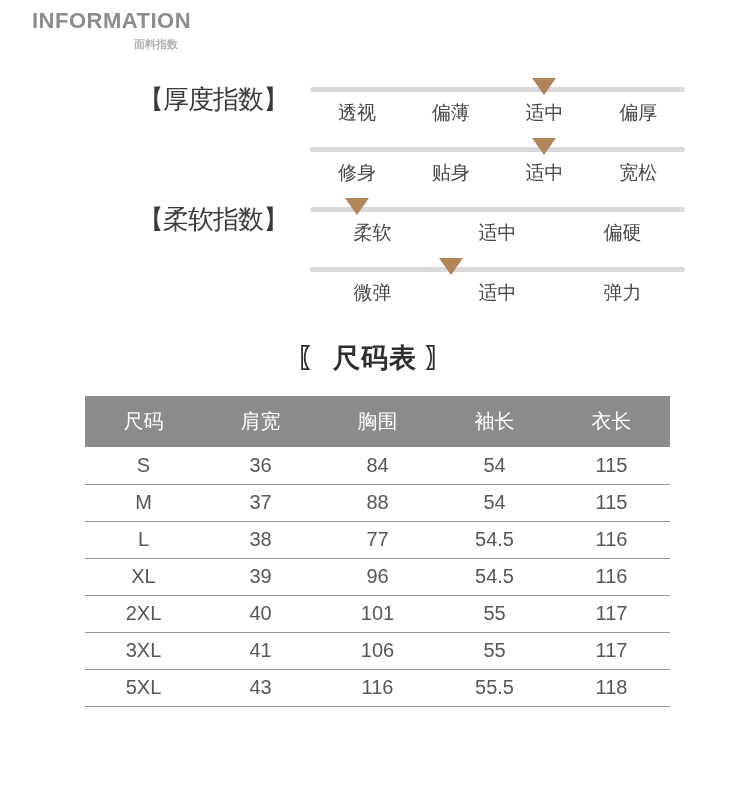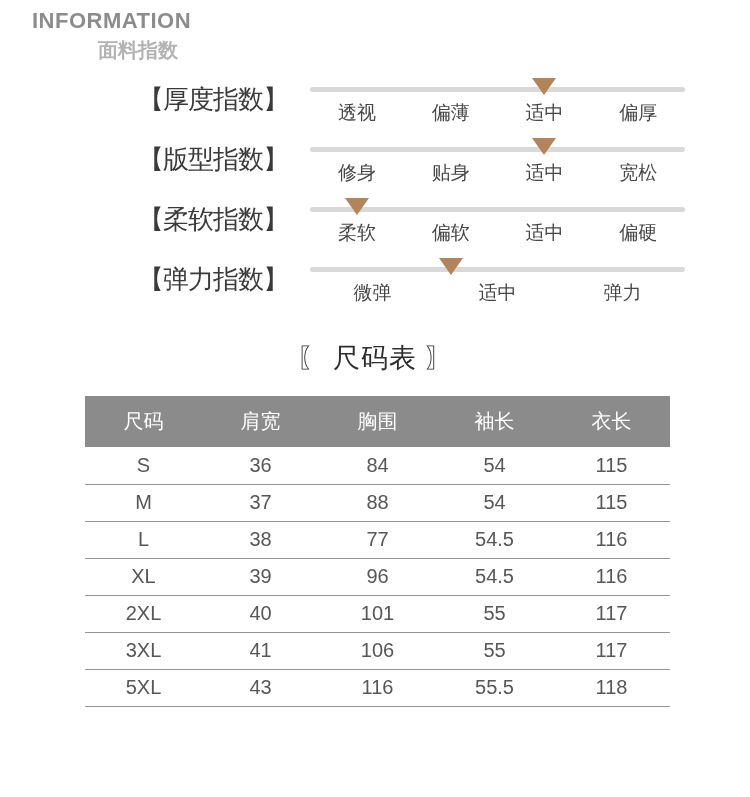--- a/index.html
+++ b/index.html
@@ -28,21 +28,21 @@
   }
 
   
   .info-title{
     position:absolute;left:32px;top:8px;
     font-size:22px;font-weight:700;letter-spacing:.5px;
     color:var(--heading-text);
   }
   .info-subtitle{
     position:absolute;left:32px;top:37px;width:146px;
-    text-align:right;font-size:20px;font-weight:700;
+    text-align:right;font-size:11px;font-weight:700;
     color:var(--subtitle-text);
   }
 
   
   .indices{position:absolute;left:0;top:76px;width:750px;margin-left:40px;}
   .index-row{position:relative;height:60px;}
   .index-label{
     position:absolute;left:98px;top:6px;
     font-size:26px;font-weight:400;color:var(--label-text);
     letter-spacing:-1px;white-space:nowrap;
@@ -62,21 +62,21 @@
     position:absolute;left:0;right:0;top:24px;display:flex;
   }
   .track-option{
     flex:1;text-align:center;
     font-size:19px;color:var(--option-text);white-space:nowrap;
   }
 
   
   .size-title{
     position:absolute;left:0;top:340px;width:750px;
-    text-align:center;font-size:27px;font-weight:400;
+    text-align:center;font-size:27px;font-weight:700;
     color:var(--title-text);letter-spacing:1px;
   }
   .size-table{
     position:absolute;left:85px;top:396px;width:585px;
     border-collapse:collapse;table-layout:fixed;
   }
   .size-table th{
     height:51px;background:var(--table-header-bg);
     color:var(--table-header-text);
     font-size:20px;font-weight:400;text-align:center;width:20%;
@@ -106,47 +106,44 @@
             <div class="track-marker" style="left:calc(62.5% - 12px)"></div>
             <div class="track-options">
               <div class="track-option">透视</div>
               <div class="track-option">偏薄</div>
               <div class="track-option">适中</div>
               <div class="track-option">偏厚</div>
             </div>
           </div>
         </div>
         <div class="index-row">
-          <div class="index-label">【版型指数】</div>
           <div class="index-track">
             <div class="track-bar"></div>
             <div class="track-marker" style="left:calc(62.5% - 12px)"></div>
             <div class="track-options">
               <div class="track-option">修身</div>
               <div class="track-option">贴身</div>
               <div class="track-option">适中</div>
               <div class="track-option">宽松</div>
             </div>
           </div>
         </div>
         <div class="index-row">
           <div class="index-label">【柔软指数】</div>
           <div class="index-track">
             <div class="track-bar"></div>
             <div class="track-marker" style="left:calc(12.5% - 12px)"></div>
             <div class="track-options">
               <div class="track-option">柔软</div>
-              <div class="track-option">偏软</div>
               <div class="track-option">适中</div>
               <div class="track-option">偏硬</div>
             </div>
           </div>
         </div>
         <div class="index-row">
-          <div class="index-label">【弹力指数】</div>
           <div class="index-track">
             <div class="track-bar"></div>
             <div class="track-marker" style="left:calc(37.5% - 12px)"></div>
             <div class="track-options">
               <div class="track-option">微弹</div>
               <div class="track-option">适中</div>
               <div class="track-option">弹力</div>
             </div>
           </div>
         </div>

